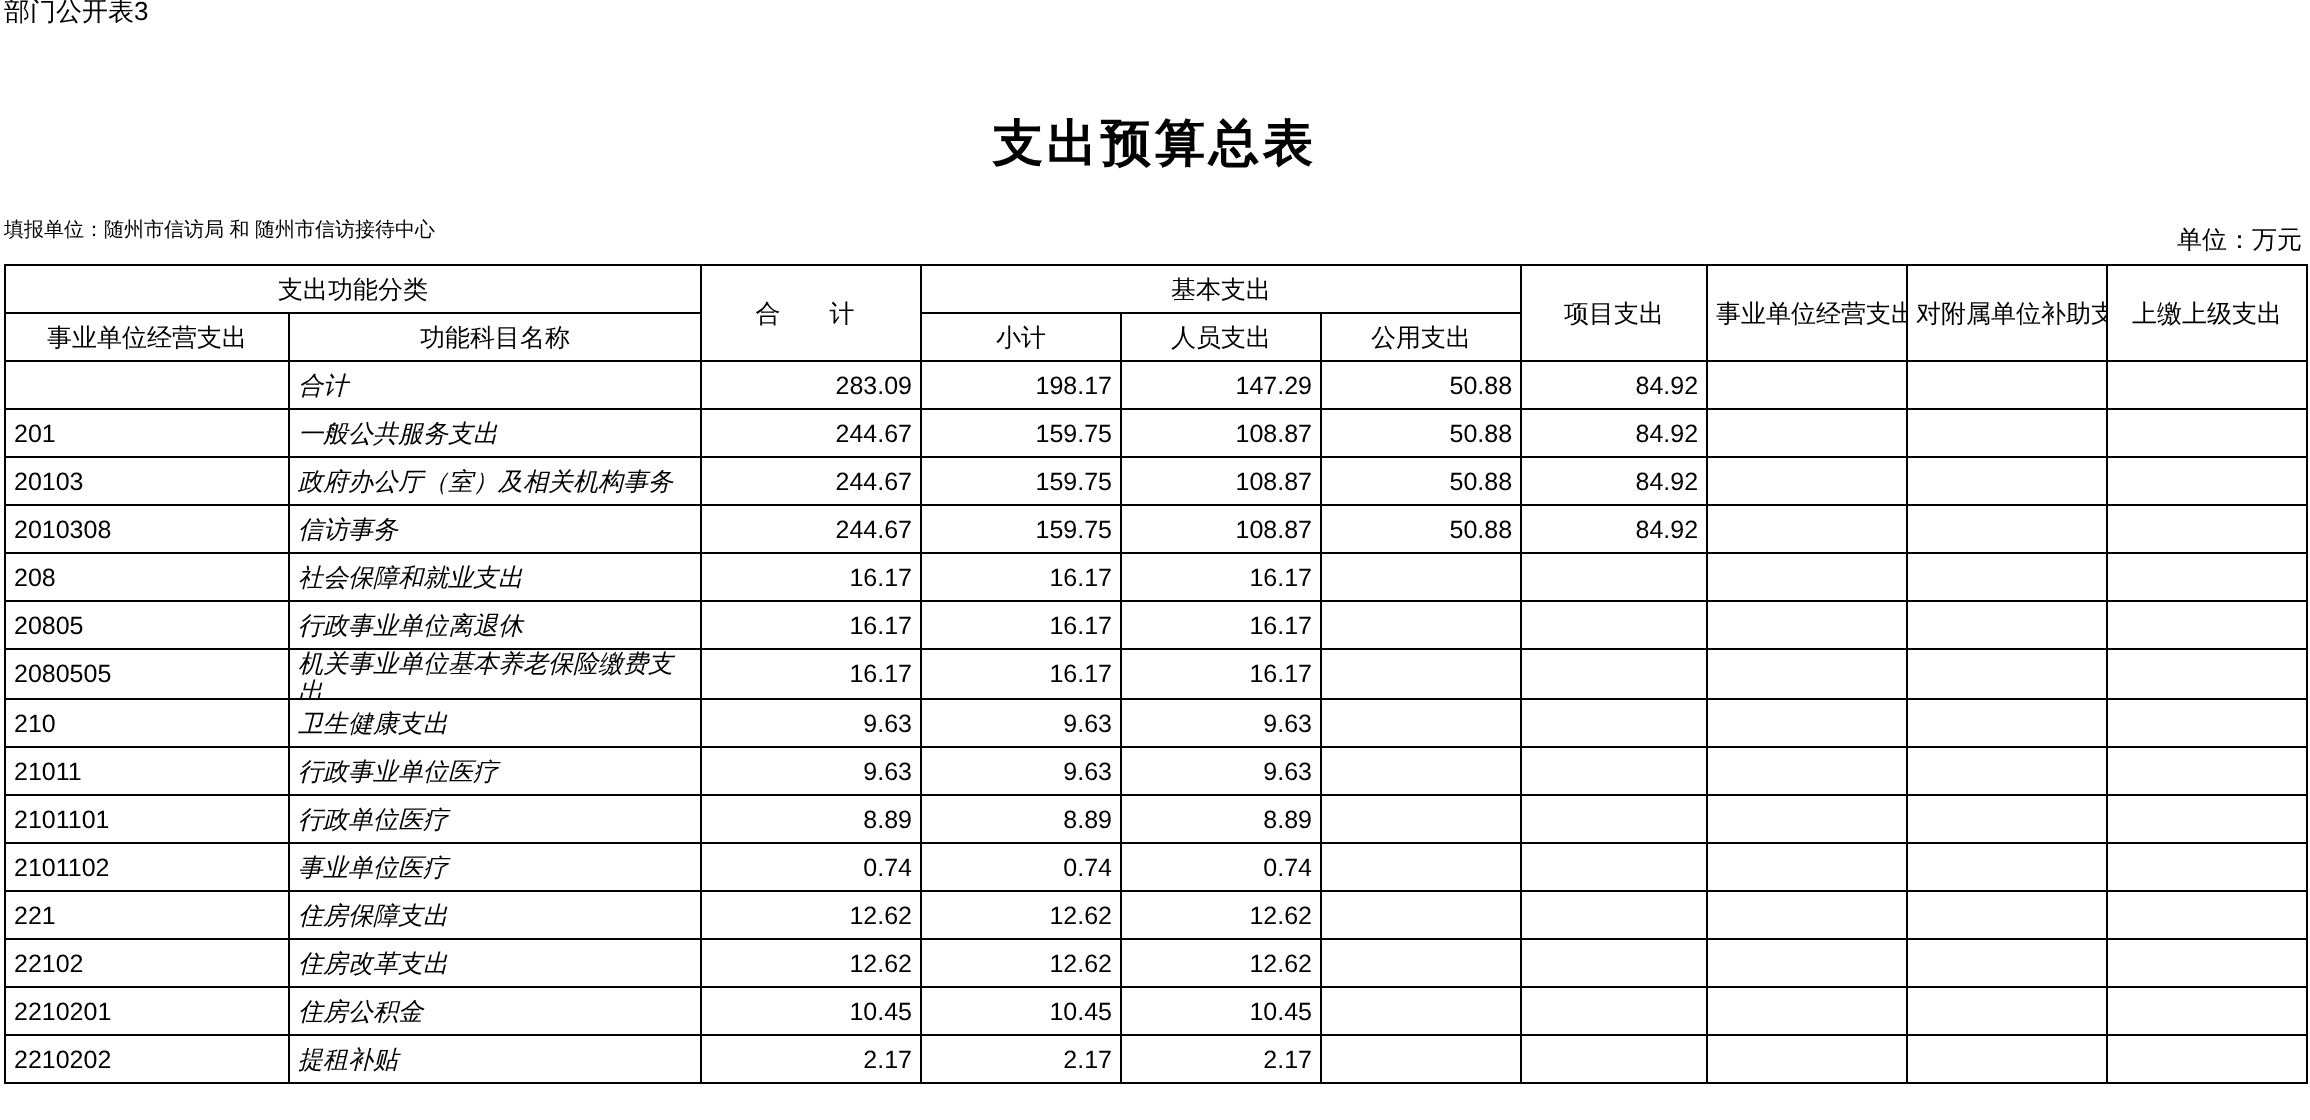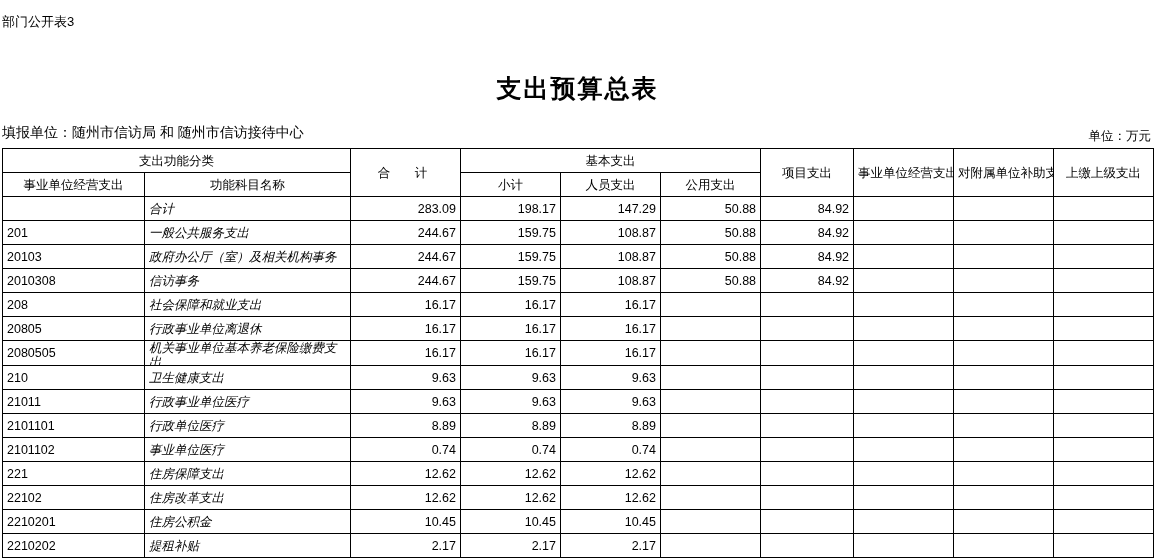--- a/index.html
+++ b/index.html
@@ -29,35 +29,35 @@
     font-size: 13px;
     line-height: 16px;
     color: #000;
     white-space: nowrap;
   }
   .doc-title {
     text-align: center;
     font-size: 25px;
     font-weight: bold;
     letter-spacing: 2px;
-    margin: 16px;
+    margin: 0;
     padding-top: 56px;
     line-height: 32px;
   }
   .meta-row {
     position: relative;
     height: 20px;
     margin-top: 20px;
     padding: 0 4px;
   }
   .meta-left {
     position: absolute;
     left: 2px;
     top: 0;
-    font-size: 14px;
+    font-size: 10px;
     white-space: nowrap;
   }
   .meta-right {
     position: absolute;
     right: 4px;
     top: 4px;
     font-size: 12.5px;
     white-space: nowrap;
   }
   table.budget {

